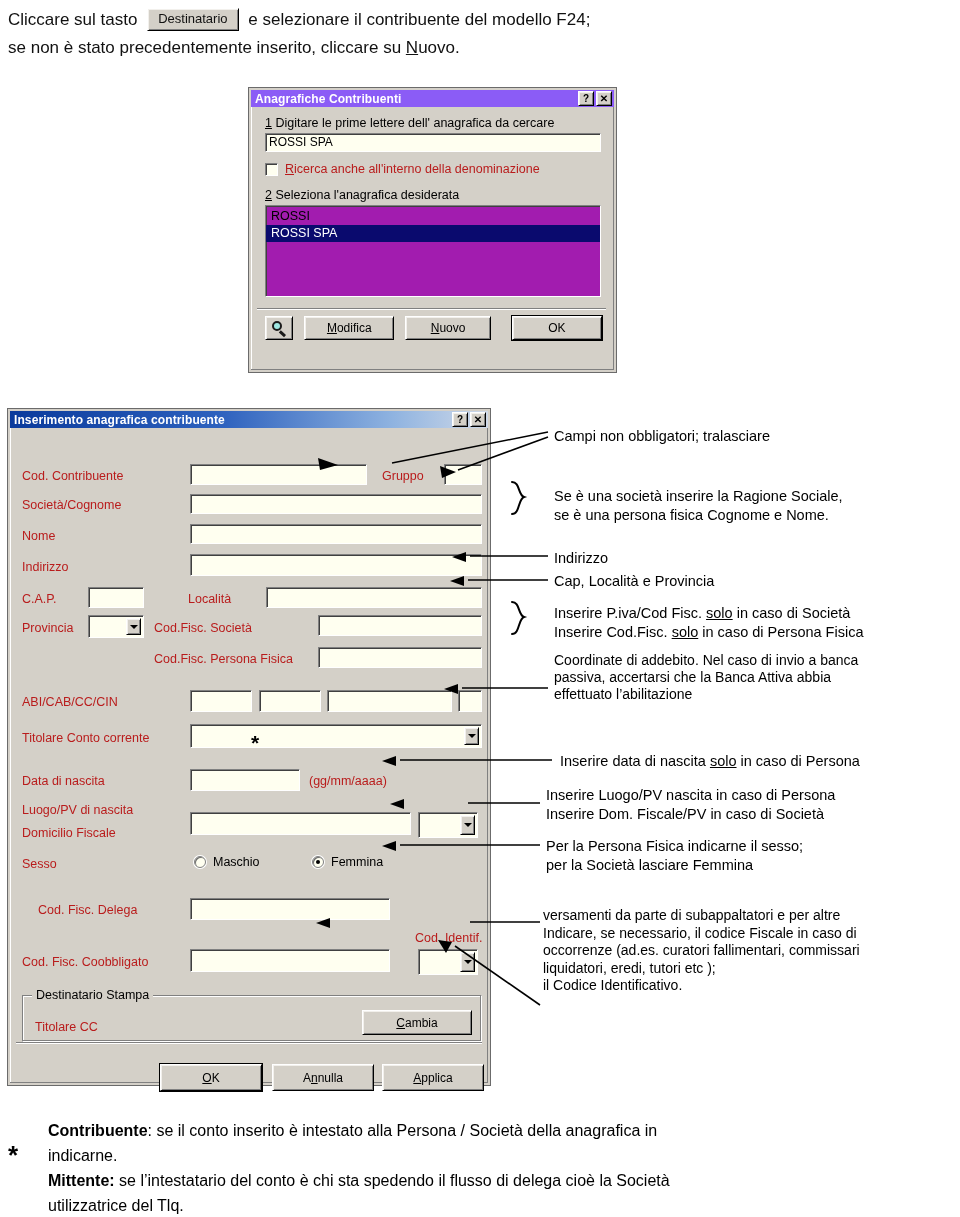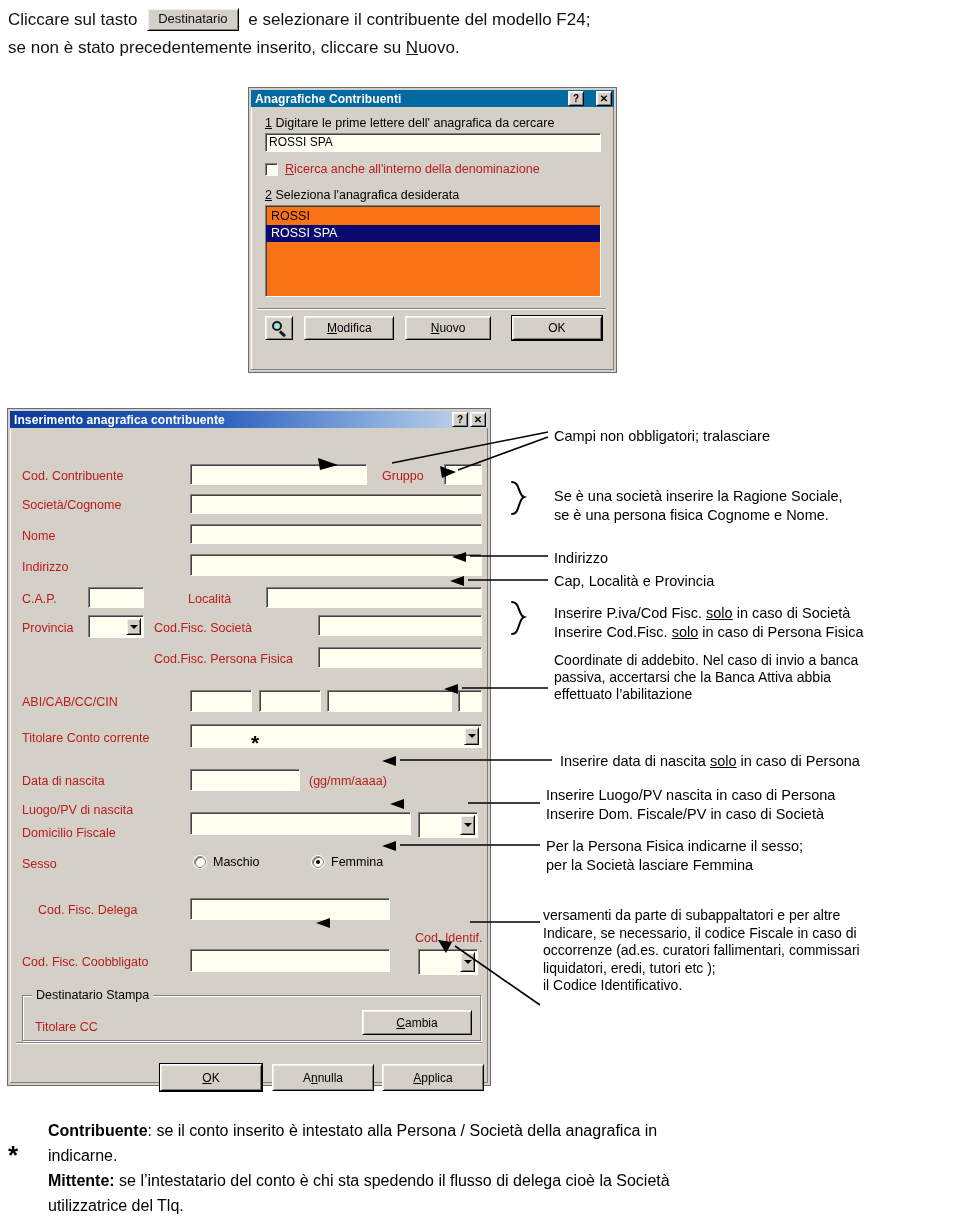--- a/index.html
+++ b/index.html
@@ -35,21 +35,21 @@
     border:2px solid #d4d0c8;
     box-shadow: inset -1px -1px 0 #808080, inset 1px 1px 0 #ffffff,
                 1px 1px 0 #404040;
     outline:1px solid #6b6b6b;
   }
   .titlebar {
     height:17px; display:flex; align-items:center;
     padding:0 2px 0 4px; color:#fff;
     font-size:12px; font-weight:bold; letter-spacing:0.1px;
   }
-  .tb-navy { background:#0369a1;gap:10px; }
+  .tb-navy { background:#8b5cf6; }
   .tb-grad { background:linear-gradient(to right,#0a3a9c 0%, #2f63bf 45%, #8fb3e0 80%, #cfd9e8 100%); }
   .titlebar .tb-text { flex:1; white-space:nowrap; overflow:hidden; }
   .tbtn {
     width:16px; height:15px; margin-left:2px;
     background:#d4d0c8; color:#000;
     border:1px solid #000; border-top-color:#fff; border-left-color:#fff;
     box-shadow: inset 1px 1px 0 #f2f0ec, inset -1px -1px 0 #808080;
     font-size:10px; font-weight:bold; line-height:13px; text-align:center;
     font-family:"Liberation Sans", sans-serif;
   }
@@ -95,21 +95,21 @@
   #d1-search { position:absolute; left:14px; top:43px; width:336px; height:19px; }
   #d1-chk-row { position:absolute; left:14px; top:72px; display:flex; align-items:center; gap:7px; }
   .checkbox {
     width:13px;height:13px;background:#fffff0;
     border:1px solid #808080; border-right-color:#fff; border-bottom-color:#fff;
     box-shadow: inset 1px 1px 0 #404040;
   }
   #d1-step2 { position:absolute; left:14px; top:98px; font-size:12.5px; }
   #d1-list {
     position:absolute; left:14px; top:115px; width:336px; height:92px;
-    background:#f97316;
+    background:#a21caf;
     border:1px solid #808080; border-right-color:#fff; border-bottom-color:#fff;
     box-shadow: inset 1px 1px 0 #404040;
     padding:2px 0 0 0;
   }
   #d1-list .row { font-size:12.5px; padding:1px 5px; line-height:15px; }
   #d1-list .row.sel { background:#0a0a6e; color:#fff; }
   #d1-sep { position:absolute; left:6px; top:218px; width:349px; height:2px;
             border-top:1px solid #808080; border-bottom:1px solid #fff; }
   #d1-btns { position:absolute; left:14px; top:226px; width:337px; height:24px; display:flex; gap:11px; }
   #d1-mag { width:29px; height:24px; position:relative; }

